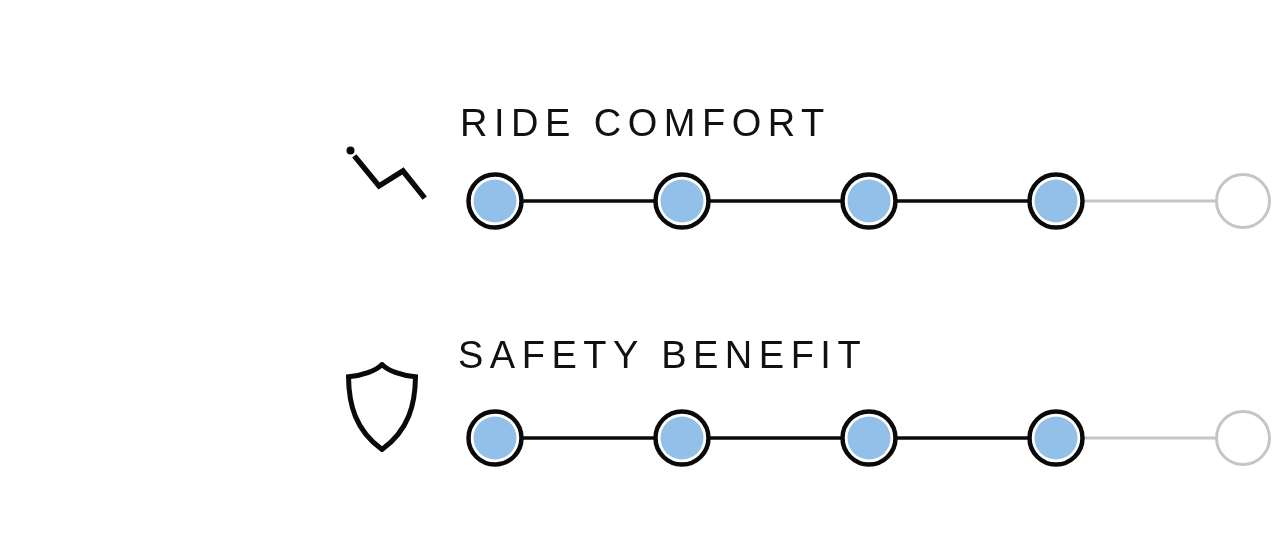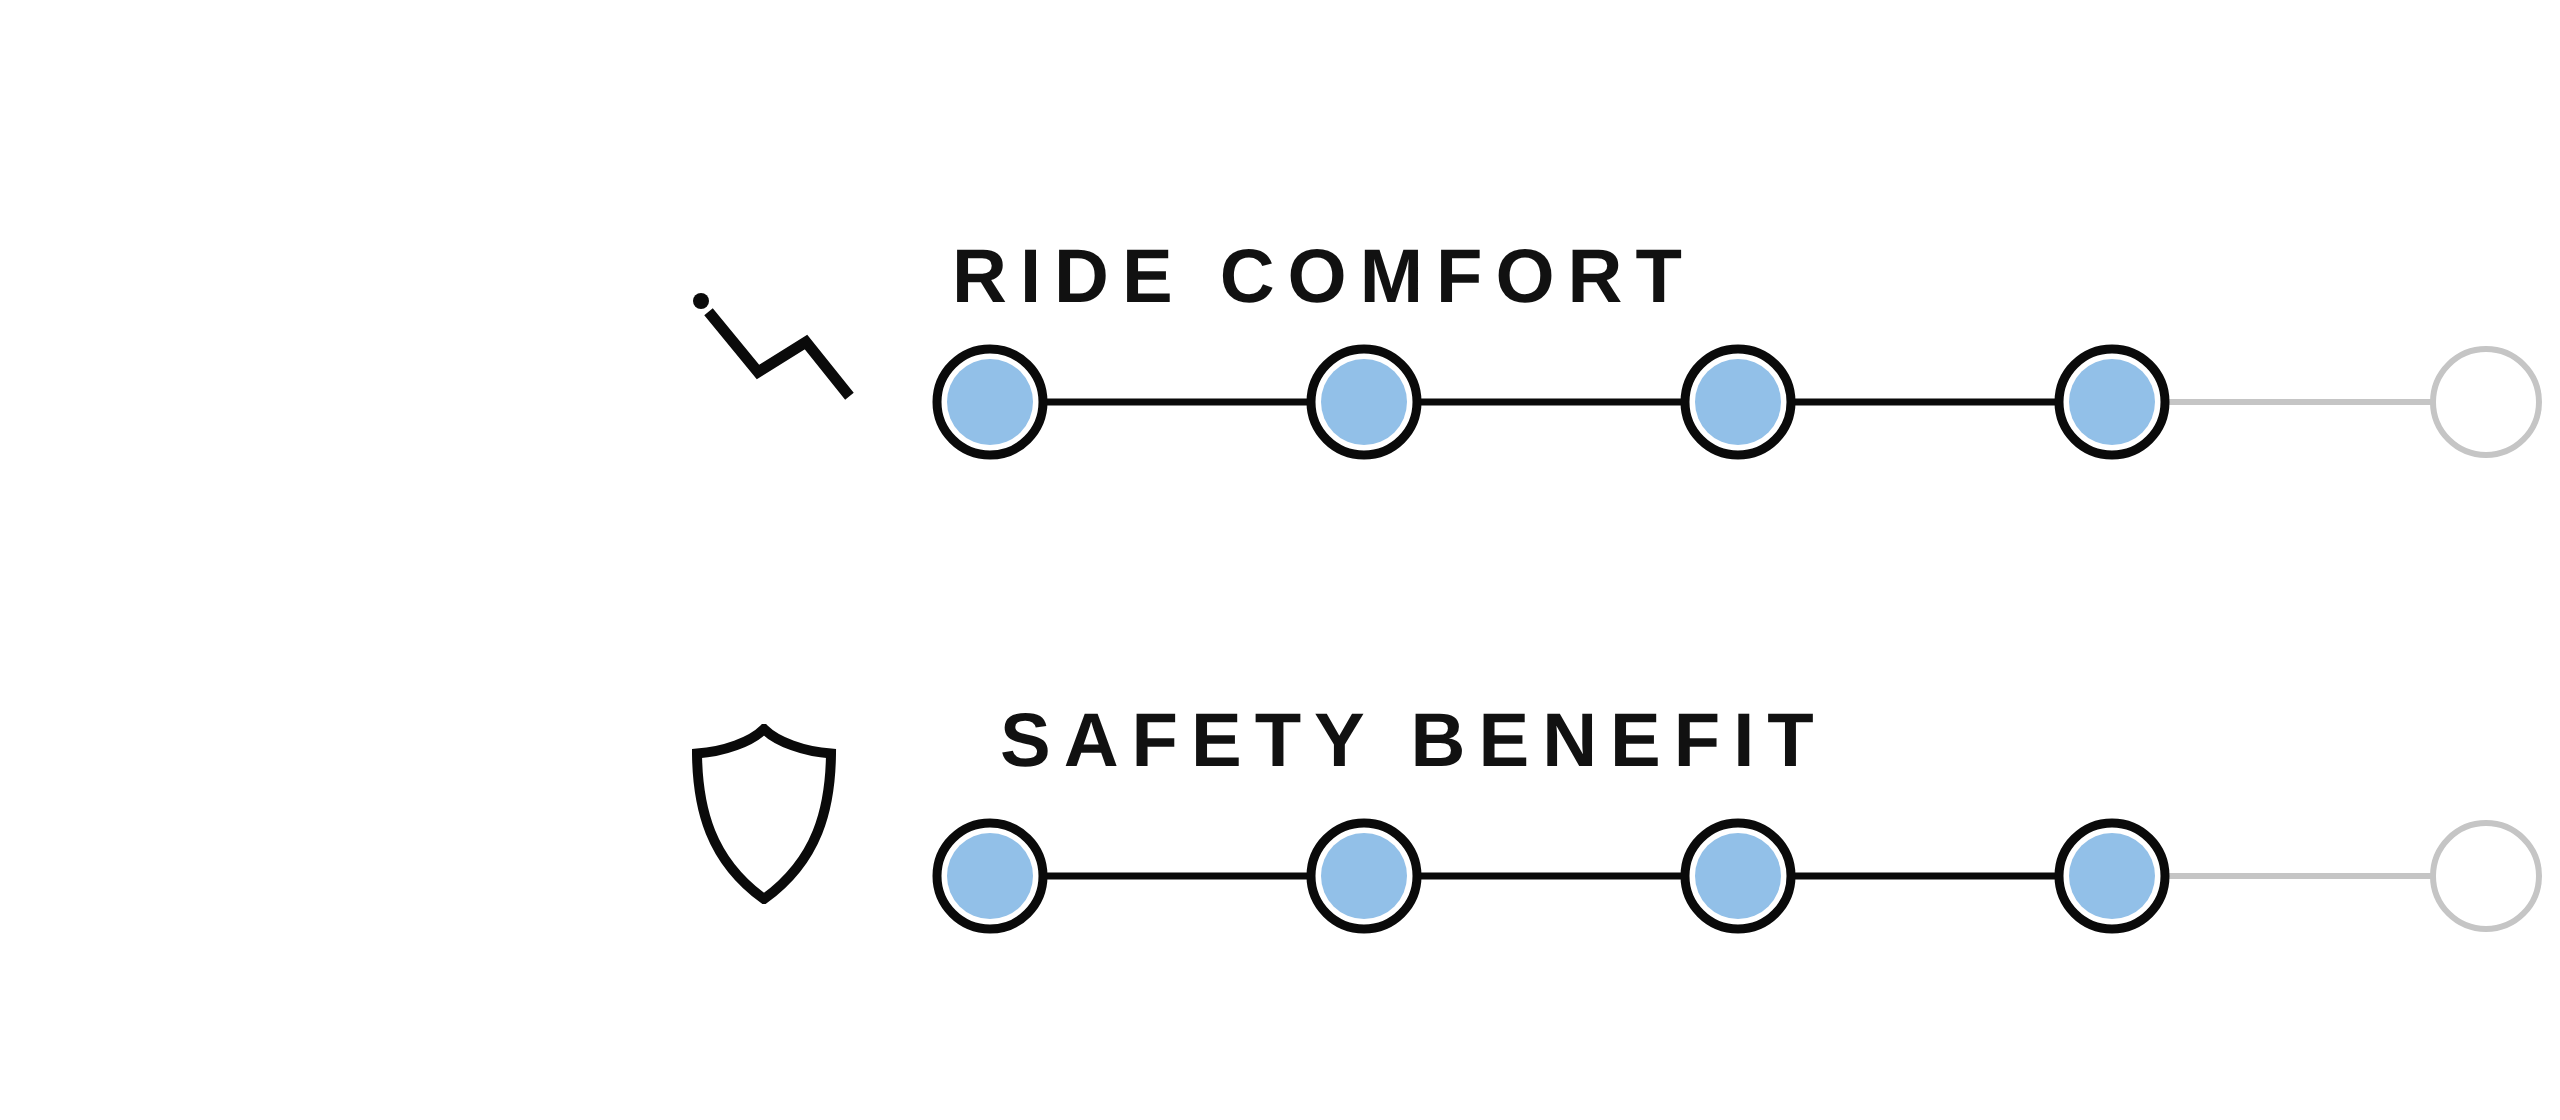--- a/index.html
+++ b/index.html
@@ -10,23 +10,23 @@
   .stage {
     position: relative;
     width: 1280px;
     height: 560px;
     background: #ffffff;
     overflow: hidden;
     font-family: "Liberation Sans", "DejaVu Sans", sans-serif;
   }
   .abs { position: absolute; }
   .rating-title {
-    margin: 16px;
+    margin: 0;
     font-size: 38px;
-    font-weight: 700;
+    font-weight: 400;
     line-height: 44px;
     letter-spacing: 6.5px;
     color: #111111;
     white-space: nowrap;
   }
   .icon-box svg { display: block; width: 100%; height: 100%; }
   .track { display: block; }
 </style>
 </head>
 <body>
@@ -57,21 +57,21 @@
         <circle cx="777" cy="33" r="26.5" fill="#ffffff" stroke="#c5c5c5" stroke-width="3"></circle>
       </svg>
   </section>
 
   <section>
     <div class="abs icon-box" style="left:346px; top:362px; width:74px; height:90px;">
       <svg viewBox="0 0 74 90" aria-hidden="true">
         <path d="M36,2.5 C29.5,9 16,13.8 2.5,14.8 C2.8,42 9,68 36,87.5 C63,68 69.2,42 69.5,14.8 C56,13.8 42.5,9 36,2.5 Z" fill="none" stroke="#0a0a0a" stroke-width="5" stroke-linejoin="miter"></path>
       </svg>
     </div>
-    <h2 class="abs rating-title" style="left:484px; top:333px;">SAFETY BENEFIT</h2>
+    <h2 class="abs rating-title" style="left:458px; top:333px;">SAFETY BENEFIT</h2>
     <svg class="abs track" style="left:466px; top:405px;" width="810" height="66">
         <line x1="29" y1="33" x2="216" y2="33" stroke="#0a0a0a" stroke-width="3.5"></line>
         <line x1="216" y1="33" x2="403" y2="33" stroke="#0a0a0a" stroke-width="3.5"></line>
         <line x1="403" y1="33" x2="590" y2="33" stroke="#0a0a0a" stroke-width="3.5"></line>
         <line x1="590" y1="33" x2="777" y2="33" stroke="#c5c5c5" stroke-width="3"></line>
         <circle cx="29" cy="33" r="26.5" fill="#ffffff" stroke="#0a0a0a" stroke-width="4.5"></circle>
         <circle cx="29" cy="33" r="21.5" fill="#92c0e8"></circle>
         <circle cx="216" cy="33" r="26.5" fill="#ffffff" stroke="#0a0a0a" stroke-width="4.5"></circle>
         <circle cx="216" cy="33" r="21.5" fill="#92c0e8"></circle>
         <circle cx="403" cy="33" r="26.5" fill="#ffffff" stroke="#0a0a0a" stroke-width="4.5"></circle>

